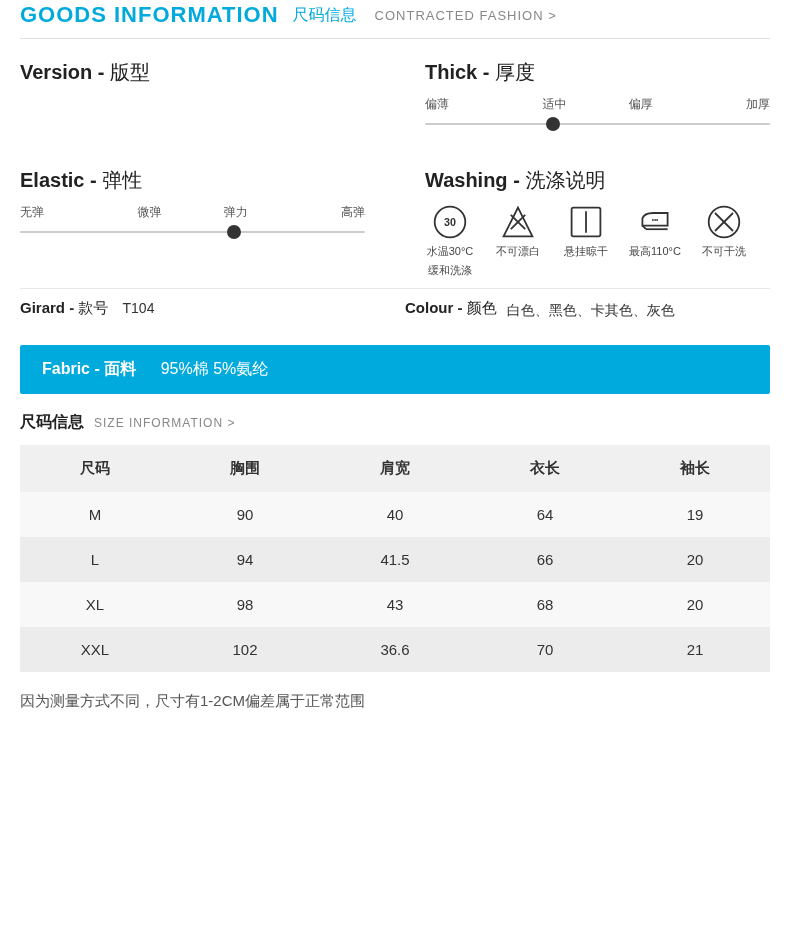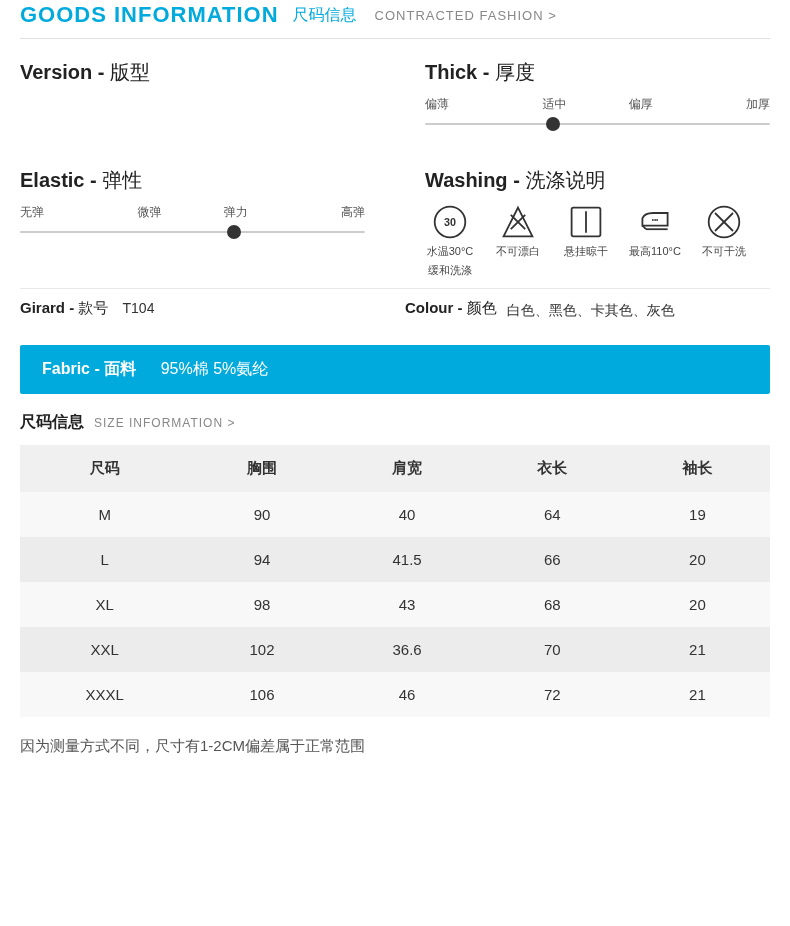--- a/index.html
+++ b/index.html
@@ -420,25 +420,18 @@
           <td>68</td>
           <td>20</td>
         </tr>
         <tr>
           <td>XXL</td>
           <td>102</td>
           <td>36.6</td>
           <td>70</td>
           <td>21</td>
         </tr>
-        <tr>
-          <td>XXXL</td>
-          <td>106</td>
-          <td>46</td>
-          <td>72</td>
-          <td>21</td>
-        </tr>
       </tbody>
   </table>
 
   <div class="size-note">因为测量方式不同，尺寸有1-2CM偏差属于正常范围</div>
 
 </div>
 
 </body></html>

